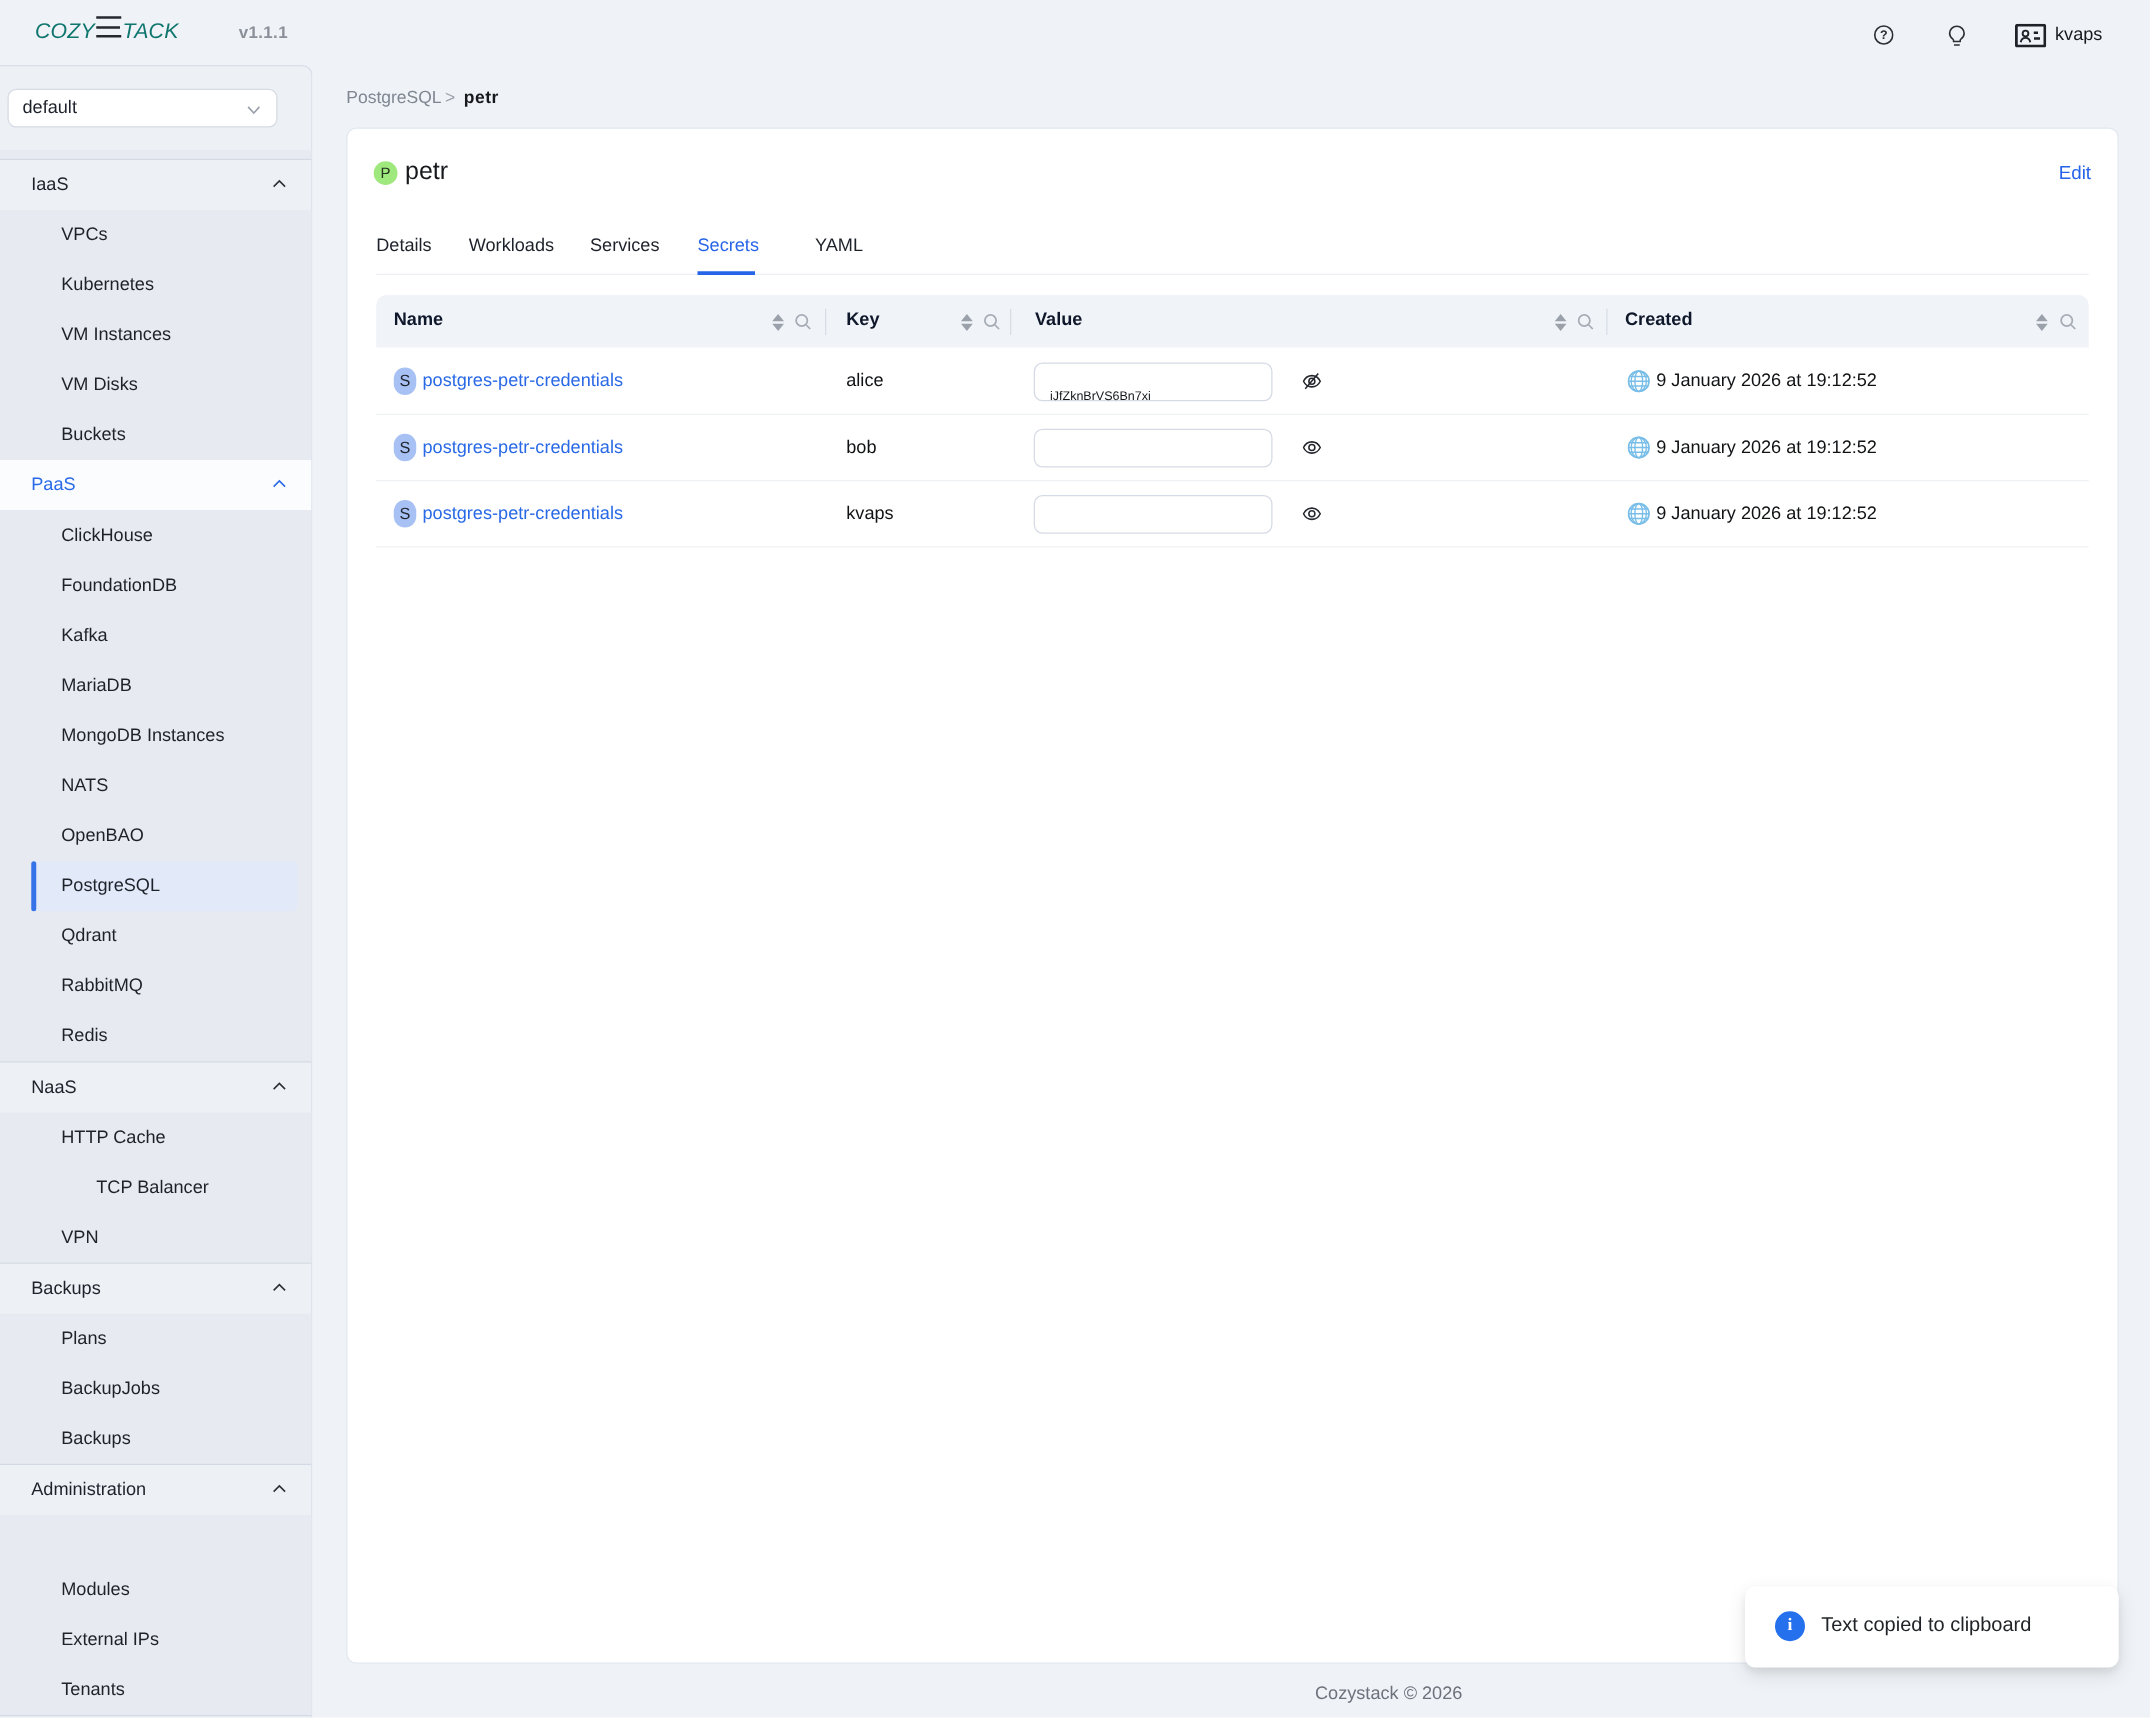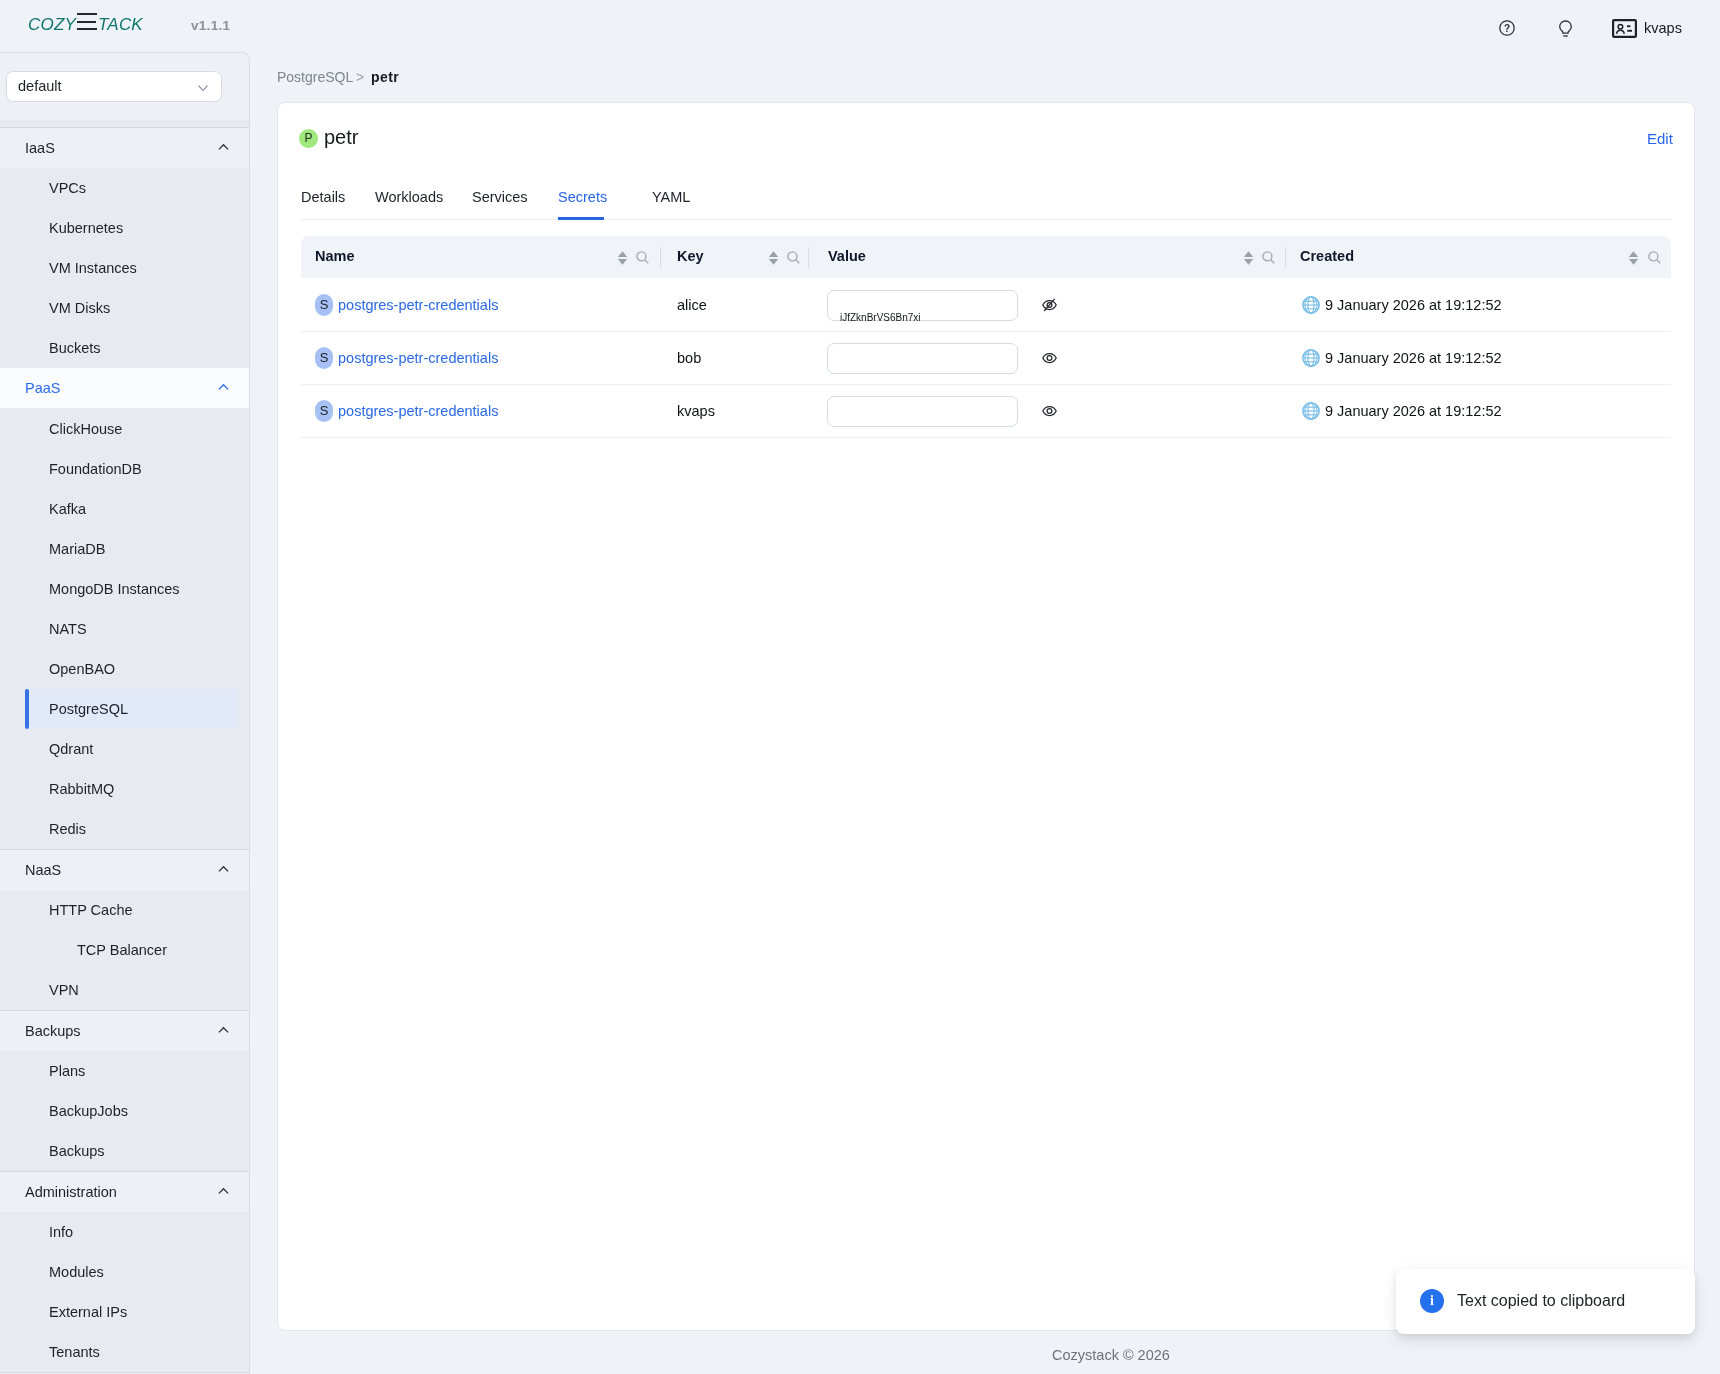--- a/index.html
+++ b/index.html
@@ -198,23 +198,20 @@
       <span>Backups</span>
     </div>
   <div class="mdiv" style="top:1118px;"></div>
   <div class="mhead" style="top:1119px;">
       <span>Administration</span>
       <svg width="11" height="9" viewBox="0 0 12 9">
         <path d="M1 6.5 L6 1.5 L11 6.5" fill="none" stroke="#2b2f36" stroke-width="1.4"></path>
       </svg>
     </div>
   <div class="menuband" style="top:1159px;height:160px;"></div>
-  <div class="mitem" style="top:1159px;">
-      <span>Info</span>
-    </div>
   <div class="mitem" style="top:1199px;">
       <span>Modules</span>
     </div>
   <div class="mitem" style="top:1239px;">
       <span>External IPs</span>
     </div>
   <div class="mitem" style="top:1279px;">
       <span>Tenants</span>
     </div>
   <div class="mdiv" style="top:1319px;"></div>

